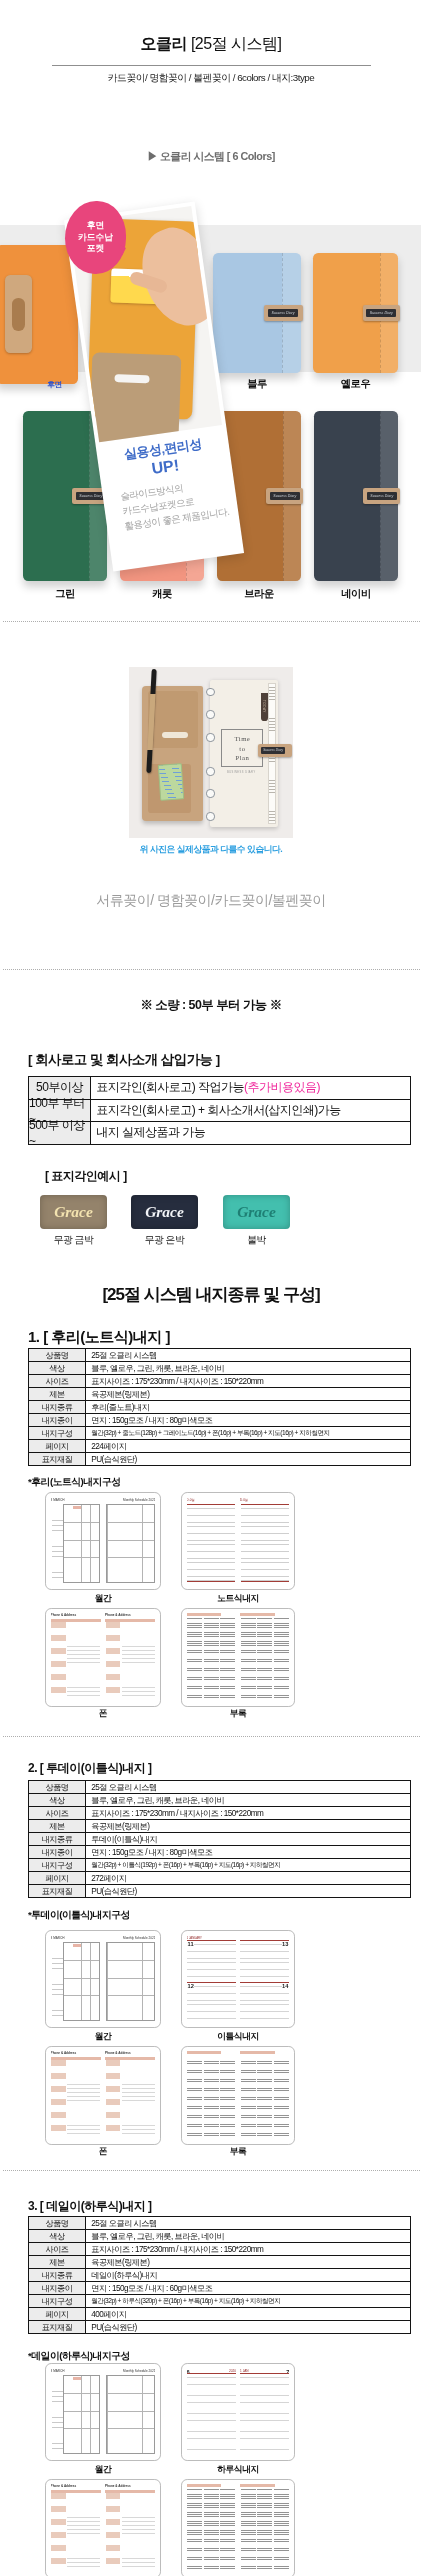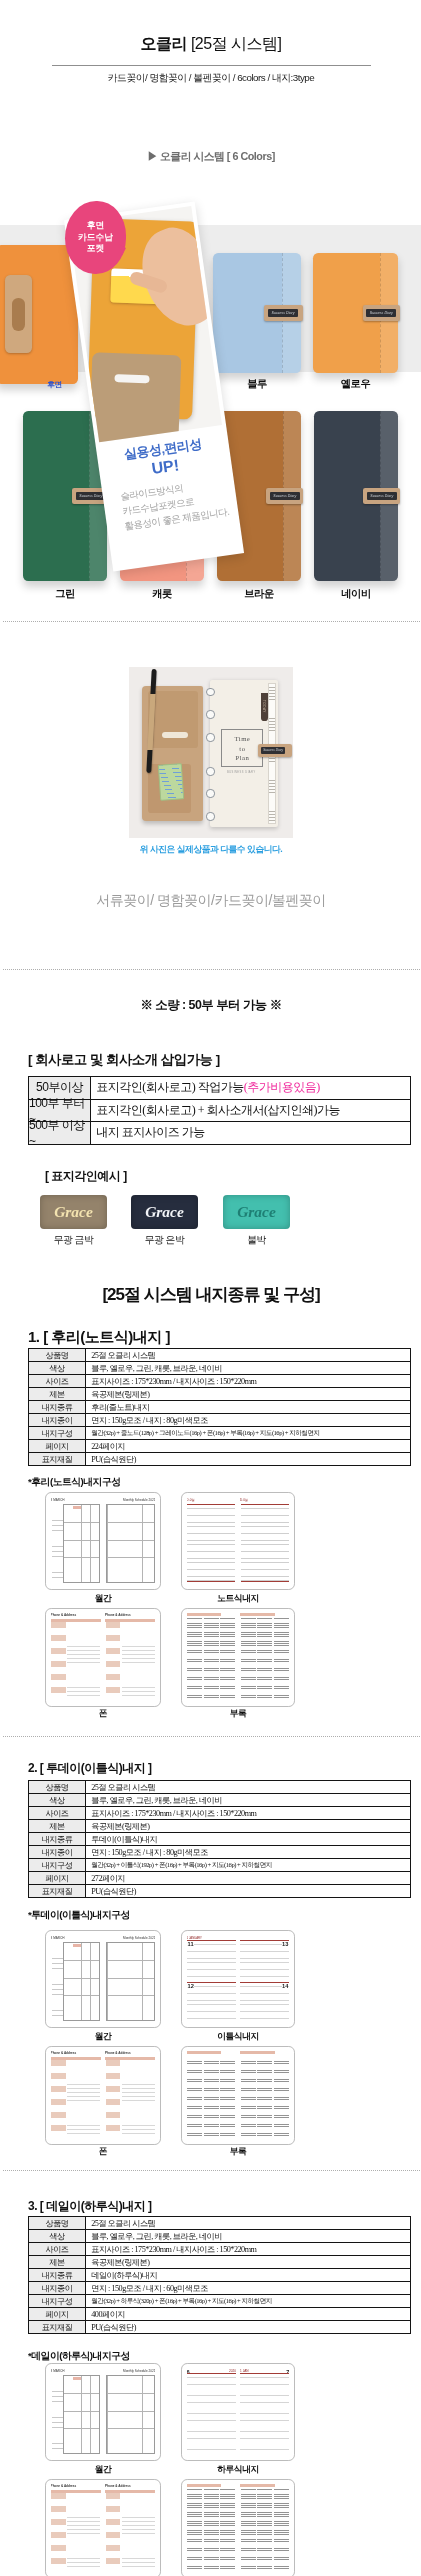--- a/index.html
+++ b/index.html
@@ -70,21 +70,21 @@
   .h-left{left:28px;font-weight:700;letter-spacing:-0.5px;}
   .h-logo{top:1051px;font-size:13.4px;}
   .h-engr{top:1168px;font-size:12px;margin-left:17px;}
   .h-comp{top:1283px;font-size:17px;font-weight:800;letter-spacing:-1px;}
 
   
   .tbl{position:absolute;left:28px;width:381px;border:1px solid #141414;background:#fff;}
   .tr{display:flex;border-bottom:1px solid #141414;}
   .tr:last-child{border-bottom:none;}
   .tl{width:61px;background:#ececec;display:flex;align-items:center;justify-content:center;border-right:0.8px solid #141414;letter-spacing:-0.5px;flex:none;}
-  .tv{flex:1;display:flex;align-items:center;padding:0 5.2px;letter-spacing:-0.5px;white-space:nowrap;overflow:hidden;font-family:Liberation Serif, serif;}
+  .tv{flex:1;display:flex;align-items:center;padding:0 5.2px;letter-spacing:-0.5px;white-space:nowrap;overflow:hidden;}
   .logo-tbl .tr{height:21.6px;font-size:12px;}
   .spec-tbl .tr{height:12px;font-size:8.2px;}
   .spec-tbl .tl{width:56px;}
   .tv .pink{color:#f0269b;}
   .tv.sv-small{font-size:6.6px;}
 
   
   .sw{position:absolute;top:1195px;width:67px;height:34px;border-radius:4.1px;display:flex;align-items:center;justify-content:center;font-family:"Liberation Serif",serif;font-style:italic;font-weight:700;font-size:15.5px;box-shadow:inset 0 0 7.2px rgba(0,0,0,.25);}
   .sw-label{position:absolute;top:1234px;width:67px;text-align:center;font-size:9.8px;letter-spacing:-0.5px;}
   .sw1{background:#94836b;color:#f3e3b0;} .sw2{background:#262d3e;color:#f2f4f7;} .sw3{background:#43bfae;color:#1e7f74;}
@@ -260,21 +260,21 @@
     <div class="tr">
       <div class="tl">100부 부터~</div>
       <div class="tv">
           <span>표지각인(회사로고) + 회사소개서(삽지인쇄)가능</span>
           <span class="pink"></span>
         </div>
     </div>
     <div class="tr">
       <div class="tl">500부 이상~</div>
       <div class="tv">
-          <span>내지 표지사이즈 가능</span>
+          <span>내지 실제상품과 가능</span>
           <span class="pink"></span>
         </div>
     </div>
   </div>
 
   <div class="abs h-left h-engr">[ 표지각인예시 ]</div>
   <div class="abs sw sw1" style="left:40px;">Grace</div>
   <div class="abs sw sw2" style="left:131px;">Grace</div>
   <div class="abs sw sw3" style="left:223px;">Grace</div>
   <div class="abs sw-label" style="left:40px;">무광 금박</div>

